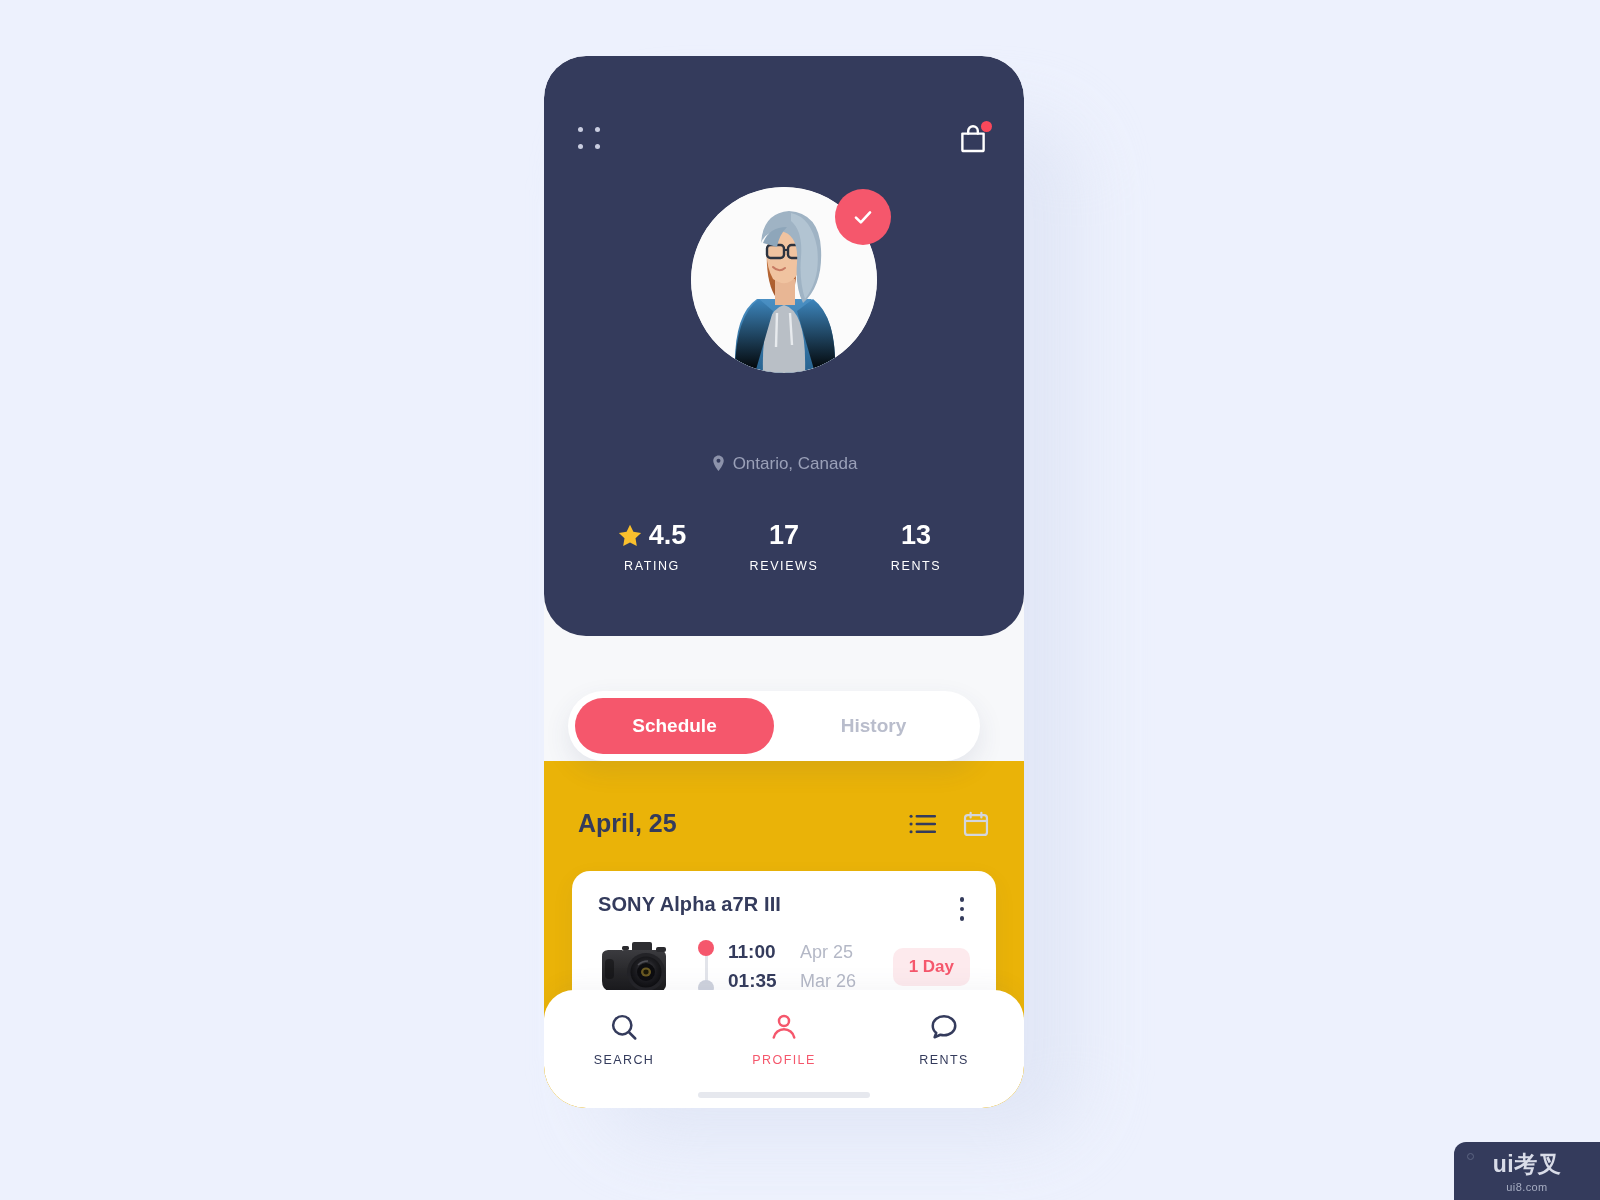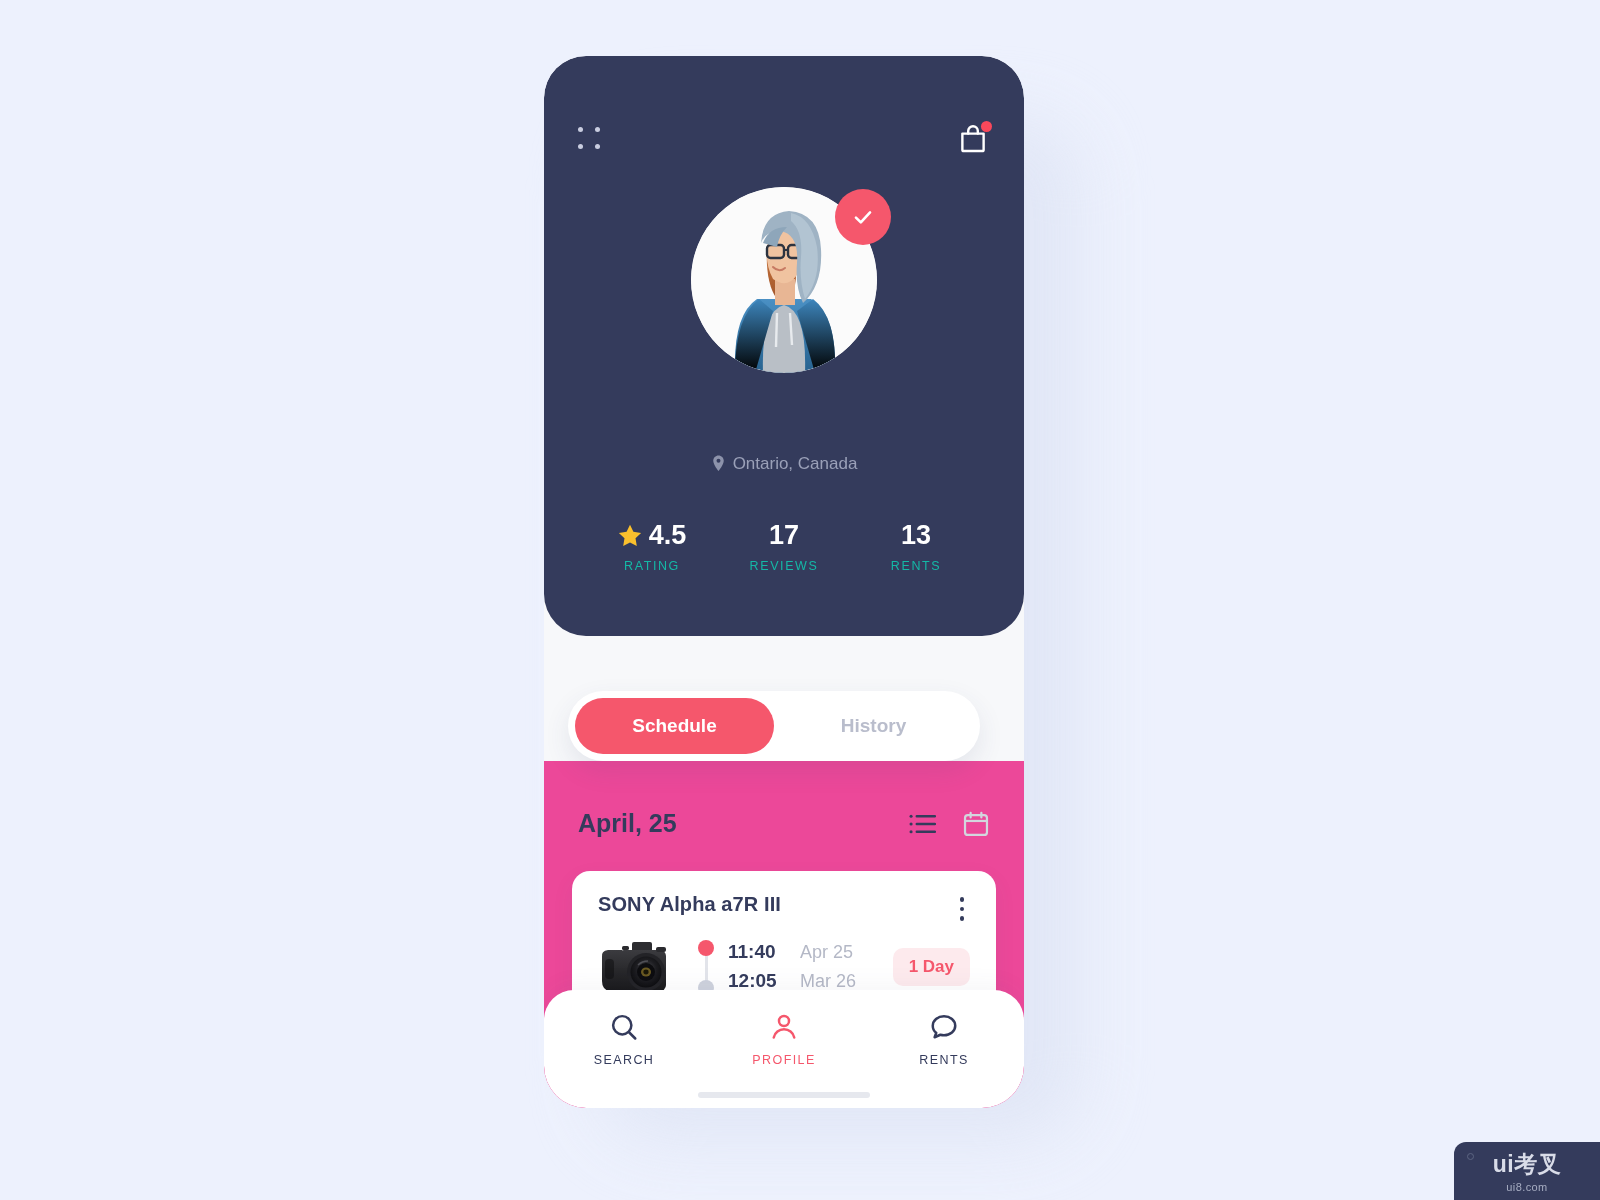--- a/index.html
+++ b/index.html
@@ -89,21 +89,21 @@
     display: flex; justify-content: center; gap: 0;
   }
   .stat { width: 132px; text-align: center; }
   .stat-v {
     color: #fff; font-size: 27px; font-weight: bold;
     display: flex; align-items: center; justify-content: center; gap: 7px;
     line-height: 1.1;
   }
   .stat-l {
     margin-top: 8px;
-    color: #14b8a6; font-size: 12.5px; letter-spacing: 1.6px;
+    color: #ffffff; font-size: 12.5px; letter-spacing: 1.6px;
   }
 
   
   .tabs {
     position: absolute; top: 635px; left: 24px;
     width: 412px; height: 70px;
     background: #ffffff; border-radius: 35px;
     display: flex; align-items: flex-end;
     padding: 7px;
     box-shadow: 0 10px 26px rgba(60,70,110,.10);
@@ -113,21 +113,21 @@
     flex: 1; height: 56px; border-radius: 28px;
     display: flex; align-items: center; justify-content: center;
     font-size: 19px; font-weight: bold; color: #b9bdcc;
     cursor: pointer;
   }
   .tab.active { background: #f5576c; color: #fff; }
 
   
   .body-area {
     position: absolute; top: 705px; left: 0; right: 0; bottom: 0;
-    background: #ec4899;
+    background: #eab308;
   }
   .date-row {
     position: absolute; top: 48px; left: 34px; right: 34px;
     display: flex; align-items: center; justify-content: space-between;
   }
   .date-title { color: #343b5c; font-size: 25px; font-weight: bold; }
   .view-icons { display: flex; align-items: center; gap: 26px; }
 
   .sched-card {
     position: absolute; top: 110px; left: 28px;
@@ -399,25 +399,25 @@
           </div>
 
           <div class="timeline">
             <span class="tl-line"></span>
             <span class="tl-dot start"></span>
             <span class="tl-dot end"></span>
           </div>
 
           <div class="times">
             <div class="trow">
-              <span class="ttime">11:40</span>
+              <span class="ttime">11:00</span>
               <span class="tdate">Apr 25</span>
             </div>
             <div class="trow">
-              <span class="ttime">12:05</span>
+              <span class="ttime">01:35</span>
               <span class="tdate">Mar 26</span>
             </div>
           </div>
 
           <div class="daybadge">1 Day</div>
         </div>
       </div>
 
       <div class="bottom-nav">
 

